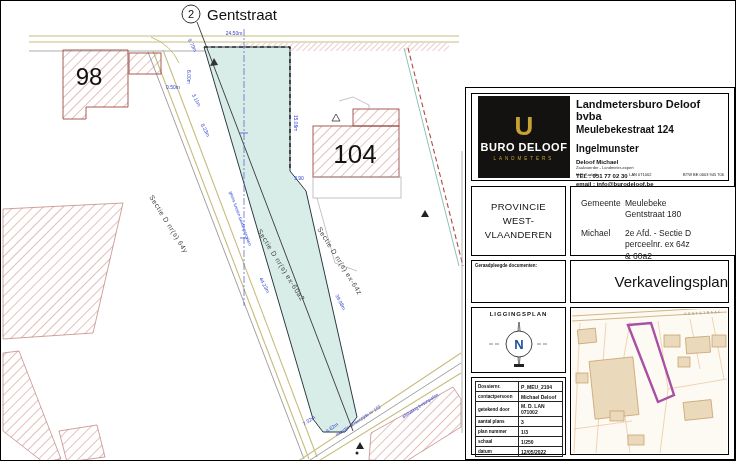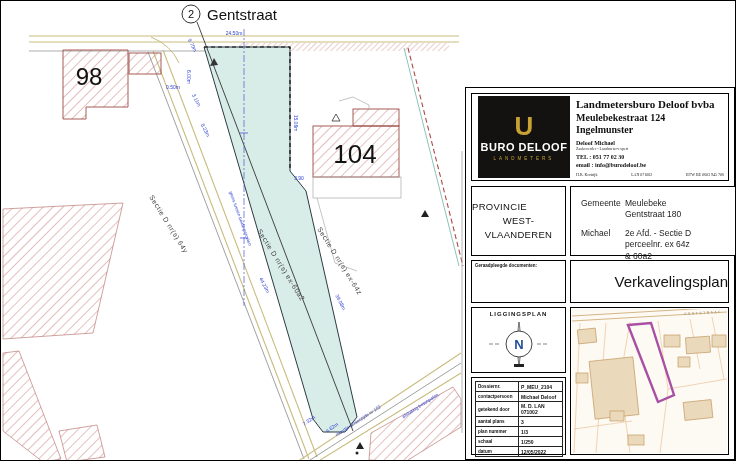--- a/index.html
+++ b/index.html
@@ -18,29 +18,29 @@
   .box-ligg  {left:470px;top:306px;width:95px;height:66px;}
   .box-table {left:470px;top:376px;width:95px;height:78px;}
   .box-map   {left:569px;top:306px;width:159px;height:148px;}
 
   .logo{position:absolute;left:6px;top:2px;width:92px;height:82px;background:#141210;color:#fff;
         display:flex;flex-direction:column;align-items:center;justify-content:center;}
   .logo .mono{color:#c9a235;font-size:26px;font-weight:bold;line-height:1;margin-bottom:2px;}
   .logo .nm{font-size:11px;font-weight:bold;letter-spacing:.5px;color:#fff;}
   .logo .sub{font-size:4.5px;letter-spacing:3px;color:#c9a235;margin-top:3px;}
 
-  .firm-info{position:absolute;left:104px;top:4px;width:150px;height:80px;color:#111;font-family:Liberation Serif, serif;}
+  .firm-info{position:absolute;left:104px;top:4px;width:150px;height:80px;color:#111;}
   .firm-info .name{font-size:11px;font-weight:bold;}
   .firm-info .addr{font-size:10px;font-weight:bold;margin-top:2px;line-height:1.2;}
   .firm-info .person{font-size:6px;font-weight:bold;margin-top:4px;}
   .firm-info .role{font-size:4px;color:#333;}
   .firm-info .tel{font-size:6px;font-weight:bold;margin-top:3px;line-height:1.3;}
   .firm-info .regs{position:absolute;left:0;bottom:1px;width:148px;display:flex;justify-content:space-between;font-size:4px;color:#222;}
 
-  .box-prov .inner{display:flex;flex-direction:column;align-items:flex-start;justify-content:center;height:100%;
+  .box-prov .inner{display:flex;flex-direction:column;align-items:center;justify-content:center;height:100%;
         font-size:9.5px;color:#111;letter-spacing:.3px;text-align:center;line-height:1.5;}
   .box-loc .grid{display:grid;grid-template-columns:44px 1fr;padding:11px 0 0 10px;font-size:8.5px;color:#222;line-height:1.35;row-gap:7px;}
   .docs-hdr{font-size:4.5px;font-weight:bold;color:#111;padding:2px 3px;}
   .box-title .inner{display:flex;flex-direction:column;align-items:flex-end;justify-content:center;height:100%;
         font-size:15px;color:#111;line-height:1.4;}
   .ligg-hdr{text-align:center;font-size:6px;font-weight:bold;letter-spacing:1px;padding-top:3px;color:#111;}
   .compass{display:block;margin:2px auto 0;}
 
   .dossier{border-collapse:collapse;margin:3px;width:88px;}
   .dossier td{border:1px solid #222;padding:1px 2px;height:7px;color:#111;}
@@ -159,21 +159,21 @@
 
   <div class="box box-firm">
     <div class="logo">
       <div class="mono">U</div>
       <div class="nm">BURO DELOOF</div>
       <div class="sub">LANDMETERS</div>
     </div>
     <div class="firm-info">
       <div class="name">Landmetersburo Deloof bvba</div>
       <div class="addr">Meulebekestraat 124</div>
-      <div class="addr" style="margin-top:0;">Ingelmunster</div>
+      <div class="addr" style="margin-top:7px;">Ingelmunster</div>
       <div class="person">Deloof Michael</div>
       <div class="role">Zaakvoerder - Landmeter-expert</div>
       <div class="tel">TEL : 051 77 02 30</div>
       <div class="tel" style="margin-top:0;">email : info@burodeloof.be</div>
       <div class="regs">
         <span>H.R. Kortrijk</span>
         <span>LAN 071002</span>
         <span>BTW BE 0603 945 706</span>
       </div>
     </div>

